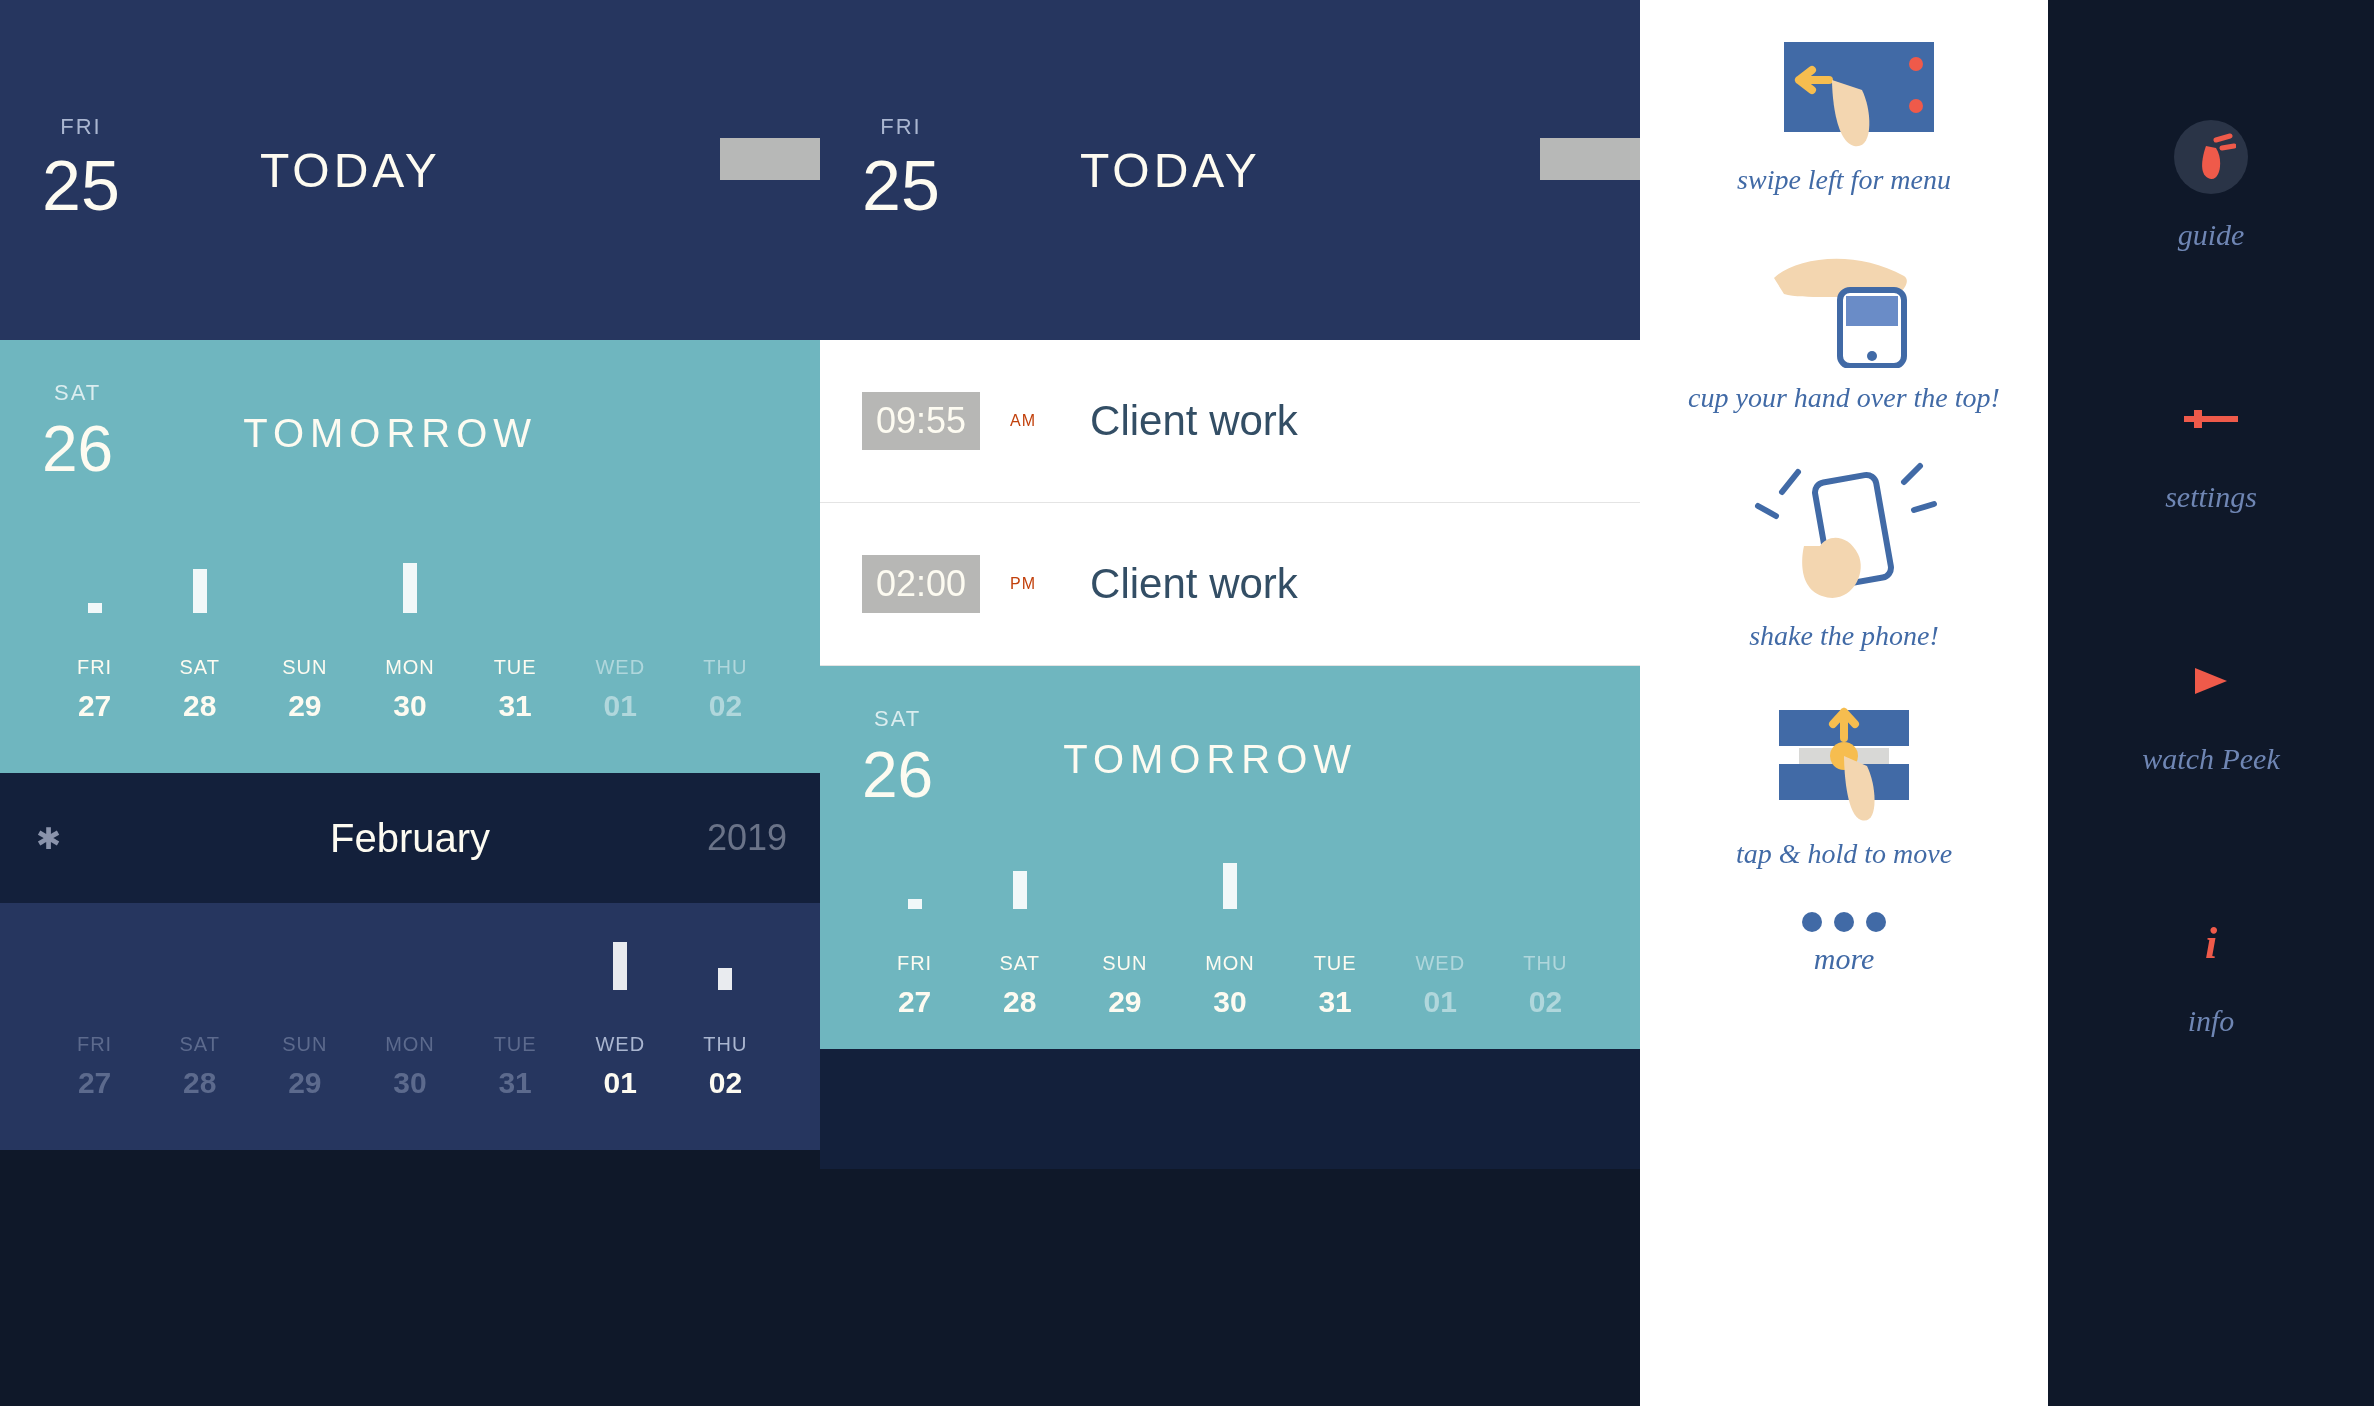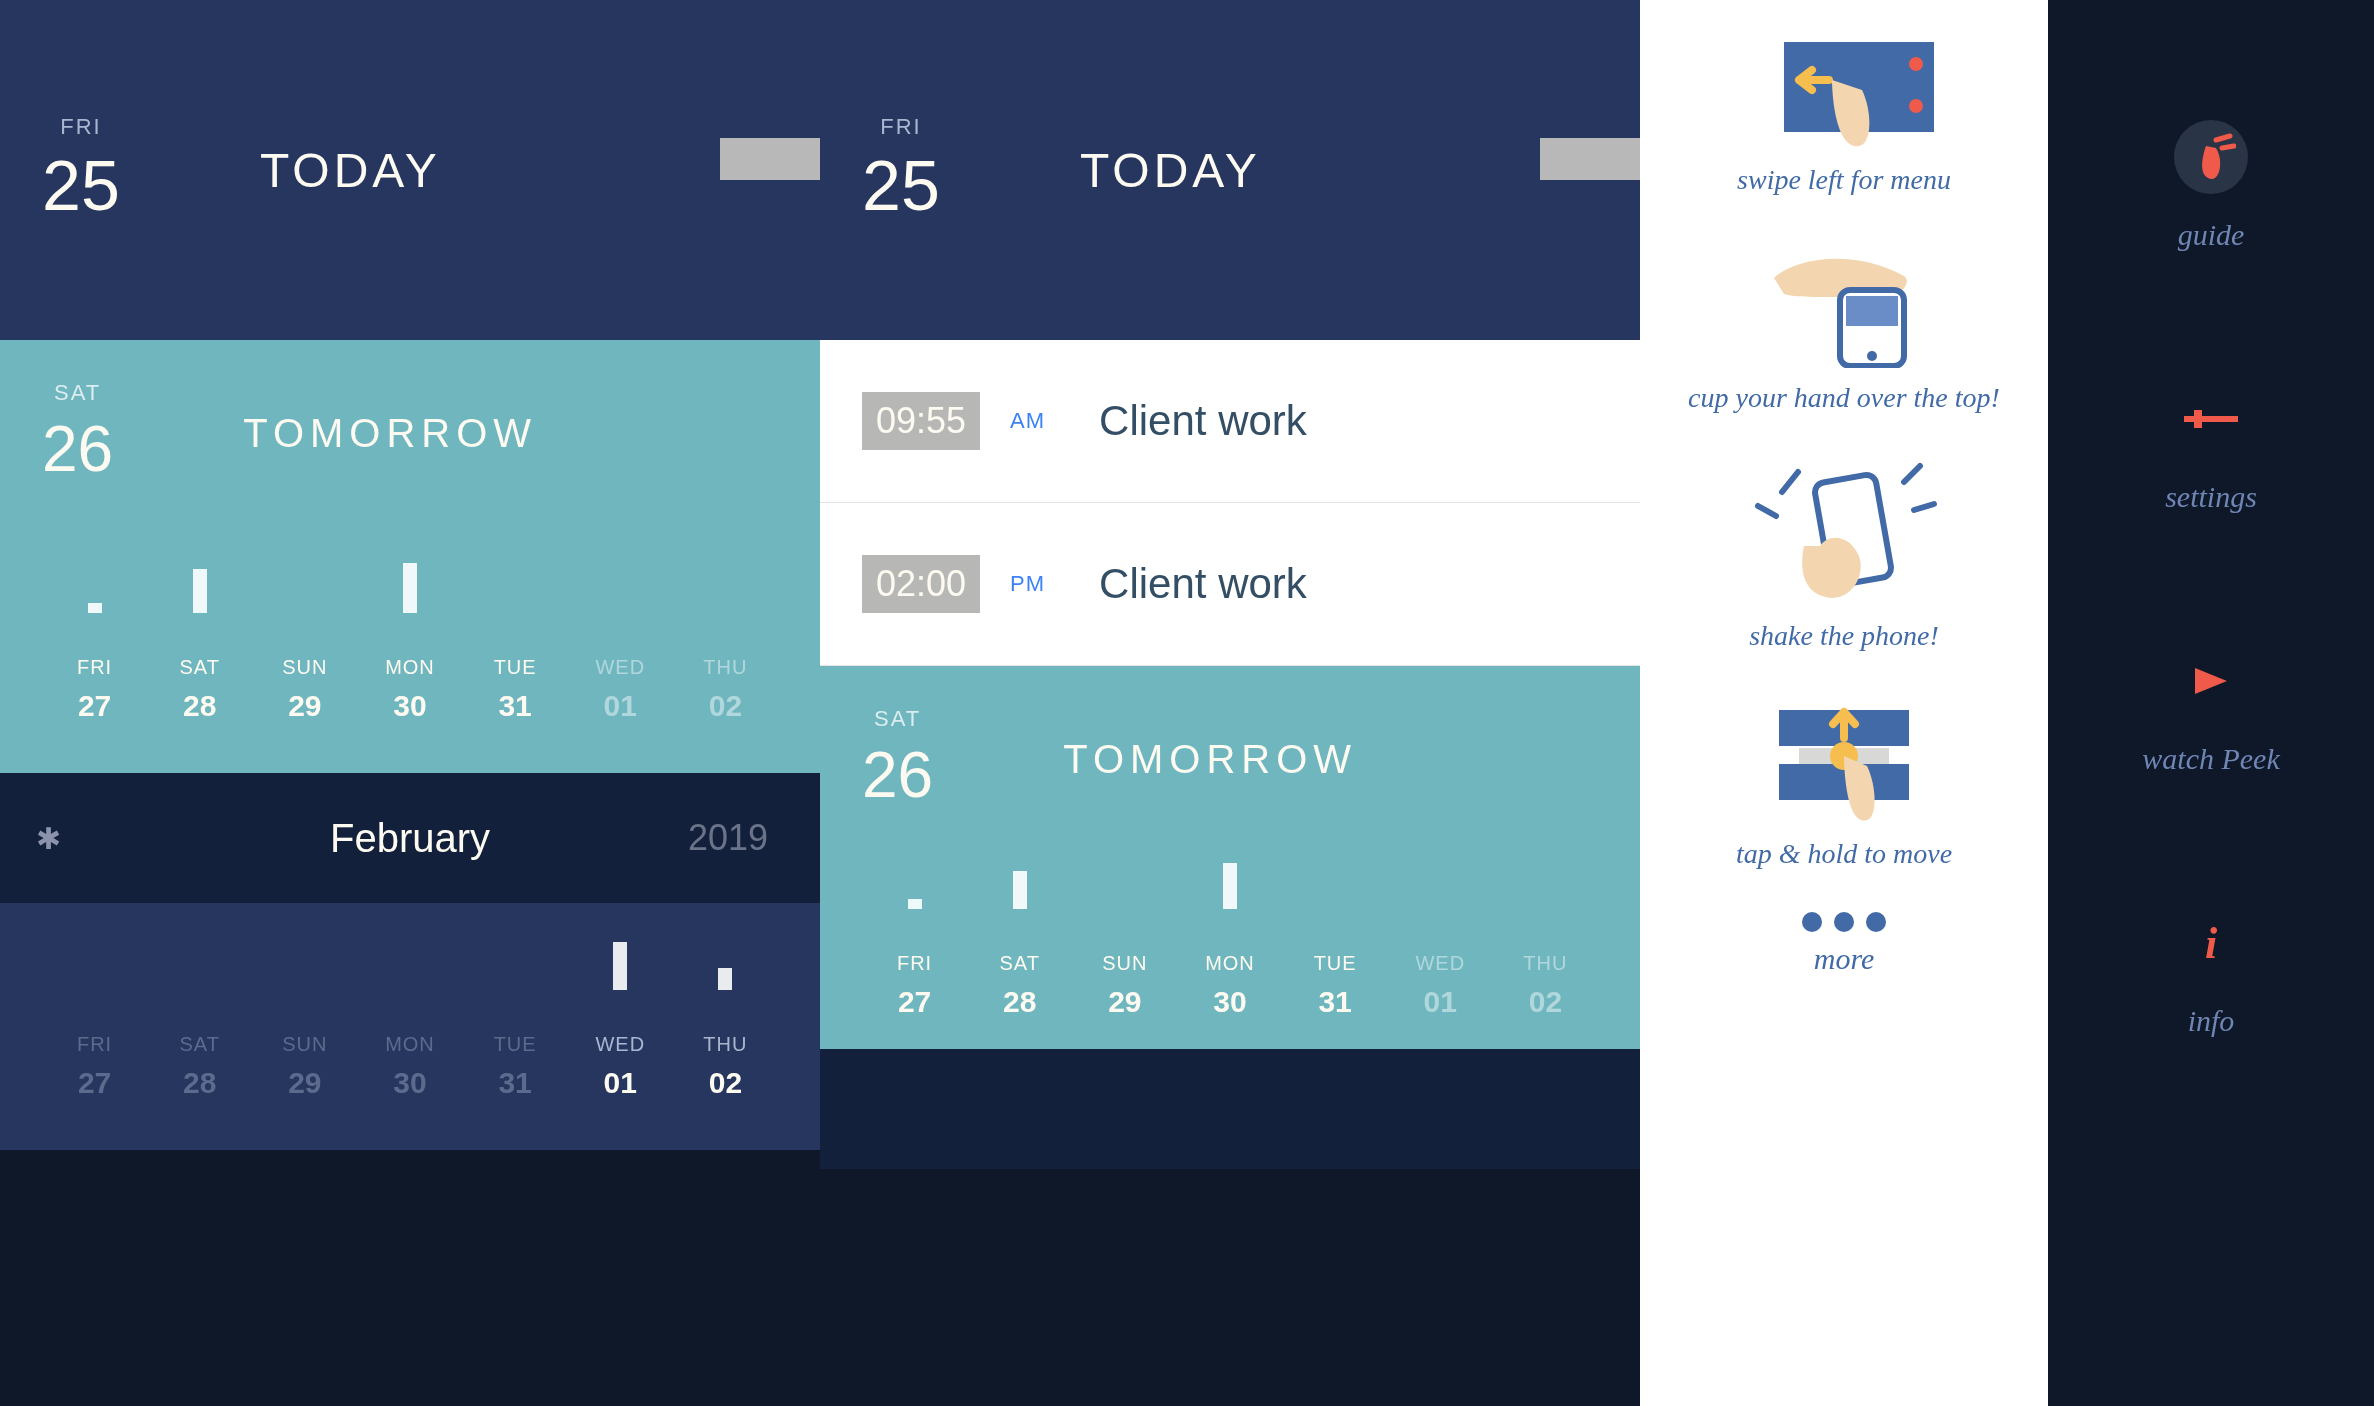--- a/index.html
+++ b/index.html
@@ -131,21 +131,21 @@
     font-weight: 500;
   }
   .month-divider .snow {
     position: absolute;
     left: 36px;
     color: #8a93ab;
     font-size: 30px;
   }
   .month-divider .year {
     position: absolute;
-    right: 52px;
+    right: 33px;
     color: #6a7388;
     font-size: 36px;
     font-weight: 400;
   }
 
   .next-month {
     background: #26365f;
     padding: 60px 42px 50px 42px;
   }
   .next-month .week-row .week-cell .dow { color: #aab6d0; }
@@ -165,22 +165,22 @@
     border-bottom: 1px solid #e4e4e4;
   }
   .event-time {
     background: #b7b7b5;
     color: #fdfbf1;
     font-size: 36px;
     font-weight: 500;
     padding: 8px 14px;
   }
   .event-ampm {
-    color: #3b82f6;
-    font-size: 22px;
+    color: #c2410c;
+    font-size: 16px;
     letter-spacing: 1px;
   }
   .event-title {
     color: #334e65;
     font-size: 42px;
     font-weight: 400;
     margin-left: 24px;
   }
 
   

